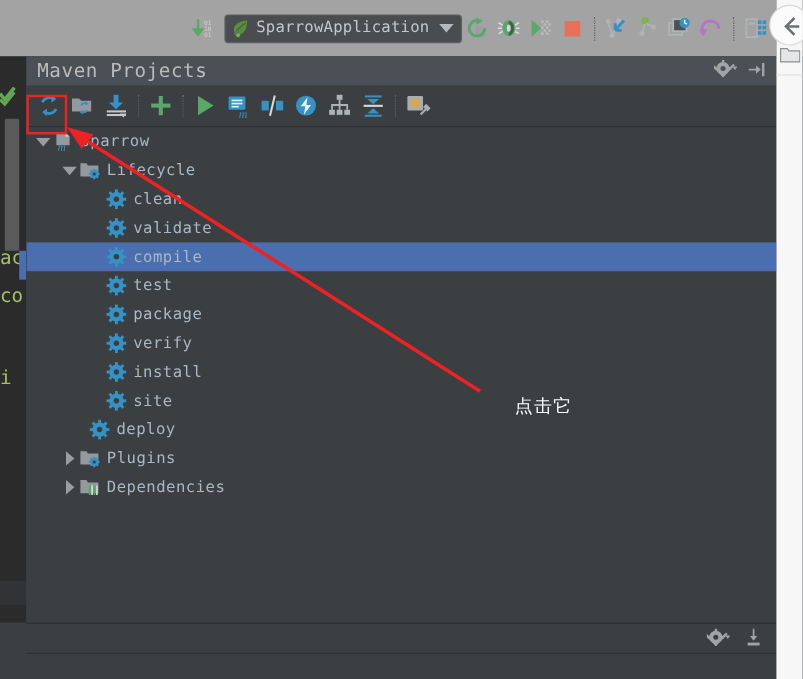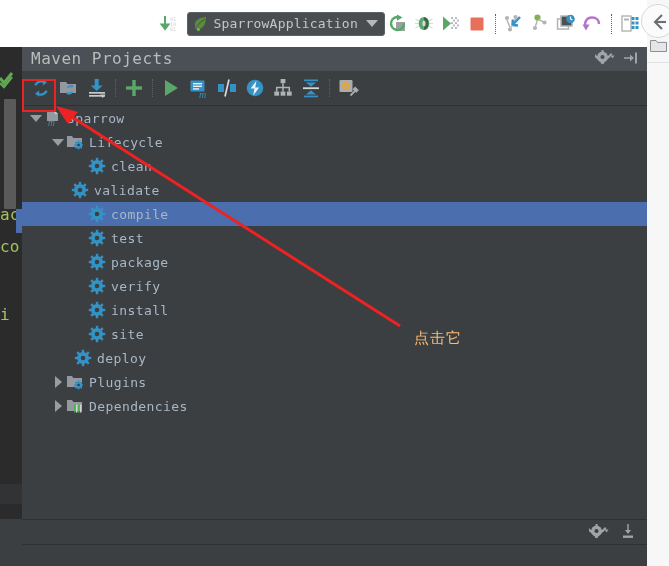--- a/index.html
+++ b/index.html
@@ -7,21 +7,21 @@
     width: 669px; height: 566px;
     background: #3c3f41;
     font-family: "DejaVu Sans Mono", "Liberation Mono", monospace;
     overflow: hidden;
   }
   #app { position: relative; width: 669px; height: 566px; }
 
   
   .ide-toolbar {
     position: absolute; left: 0; top: 0; width: 669px; height: 47px;
-    background: #ffffff;
+    background: #a3a3a3;
     display: flex; align-items: center;
   }
   .tb-spacer { width: 180px; height: 1px; }
   .tb-icon {
     width: 30px; height: 30px;
     display: flex; align-items: center; justify-content: center;
     position: relative;
   }
   .tb-sep {
     width: 1px; height: 20px;
@@ -142,22 +142,22 @@
     position: absolute; left: 647px; top: 0; width: 4px; height: 566px; background: #313335;
   }
 
   
   .red-box {
     position: absolute; left: 22px; top: 79px; width: 34px; height: 33px;
     border: 2px solid #ee2222; pointer-events: none;
   }
   .ann-svg { position: absolute; left: 0; top: 0; width: 669px; height: 566px; pointer-events: none; }
   .ann-text {
-    position: absolute; left: 414px; top: 329px;
-    color: #fdba74; font-size: 15px; letter-spacing: 1px;
+    position: absolute; left: 429px; top: 329px;
+    color: #ffffff; font-size: 15px; letter-spacing: 1px;
     font-family: "DejaVu Sans", "Liberation Sans", sans-serif;
   }
 </style>
 </head>
 <body>
 
 <div id="app">
 
   <div class="ide-toolbar">
     <div class="tb-spacer"></div>
@@ -459,21 +459,21 @@
                 <circle cx="9" cy="9" r="6"></circle>
                 <rect x="7.8" y="0.8" width="2.4" height="16.4"></rect>
                 <rect x="0.8" y="7.8" width="16.4" height="2.4"></rect>
                 <rect x="7.8" y="0.8" width="2.4" height="16.4" transform="rotate(45 9 9)"></rect>
                 <rect x="7.8" y="0.8" width="2.4" height="16.4" transform="rotate(-45 9 9)"></rect>
               </g>
               <circle cx="9" cy="9" r="2.3" fill="#3c3f41"></circle>
             </svg></span>
           <span class="lbl">clean</span>
         </div>
-        <div class="tree-row" style="padding-left: 33px;">
+        <div class="tree-row" style="padding-left: 50px;">
           <span class="twisty"></span>
           <span class="tico"><svg width="18" height="18" viewBox="0 0 18 18">
               <g fill="#3592c4">
                 <circle cx="9" cy="9" r="6"></circle>
                 <rect x="7.8" y="0.8" width="2.4" height="16.4"></rect>
                 <rect x="0.8" y="7.8" width="16.4" height="2.4"></rect>
                 <rect x="7.8" y="0.8" width="2.4" height="16.4" transform="rotate(45 9 9)"></rect>
                 <rect x="7.8" y="0.8" width="2.4" height="16.4" transform="rotate(-45 9 9)"></rect>
               </g>
               <circle cx="9" cy="9" r="2.3" fill="#3c3f41"></circle>

